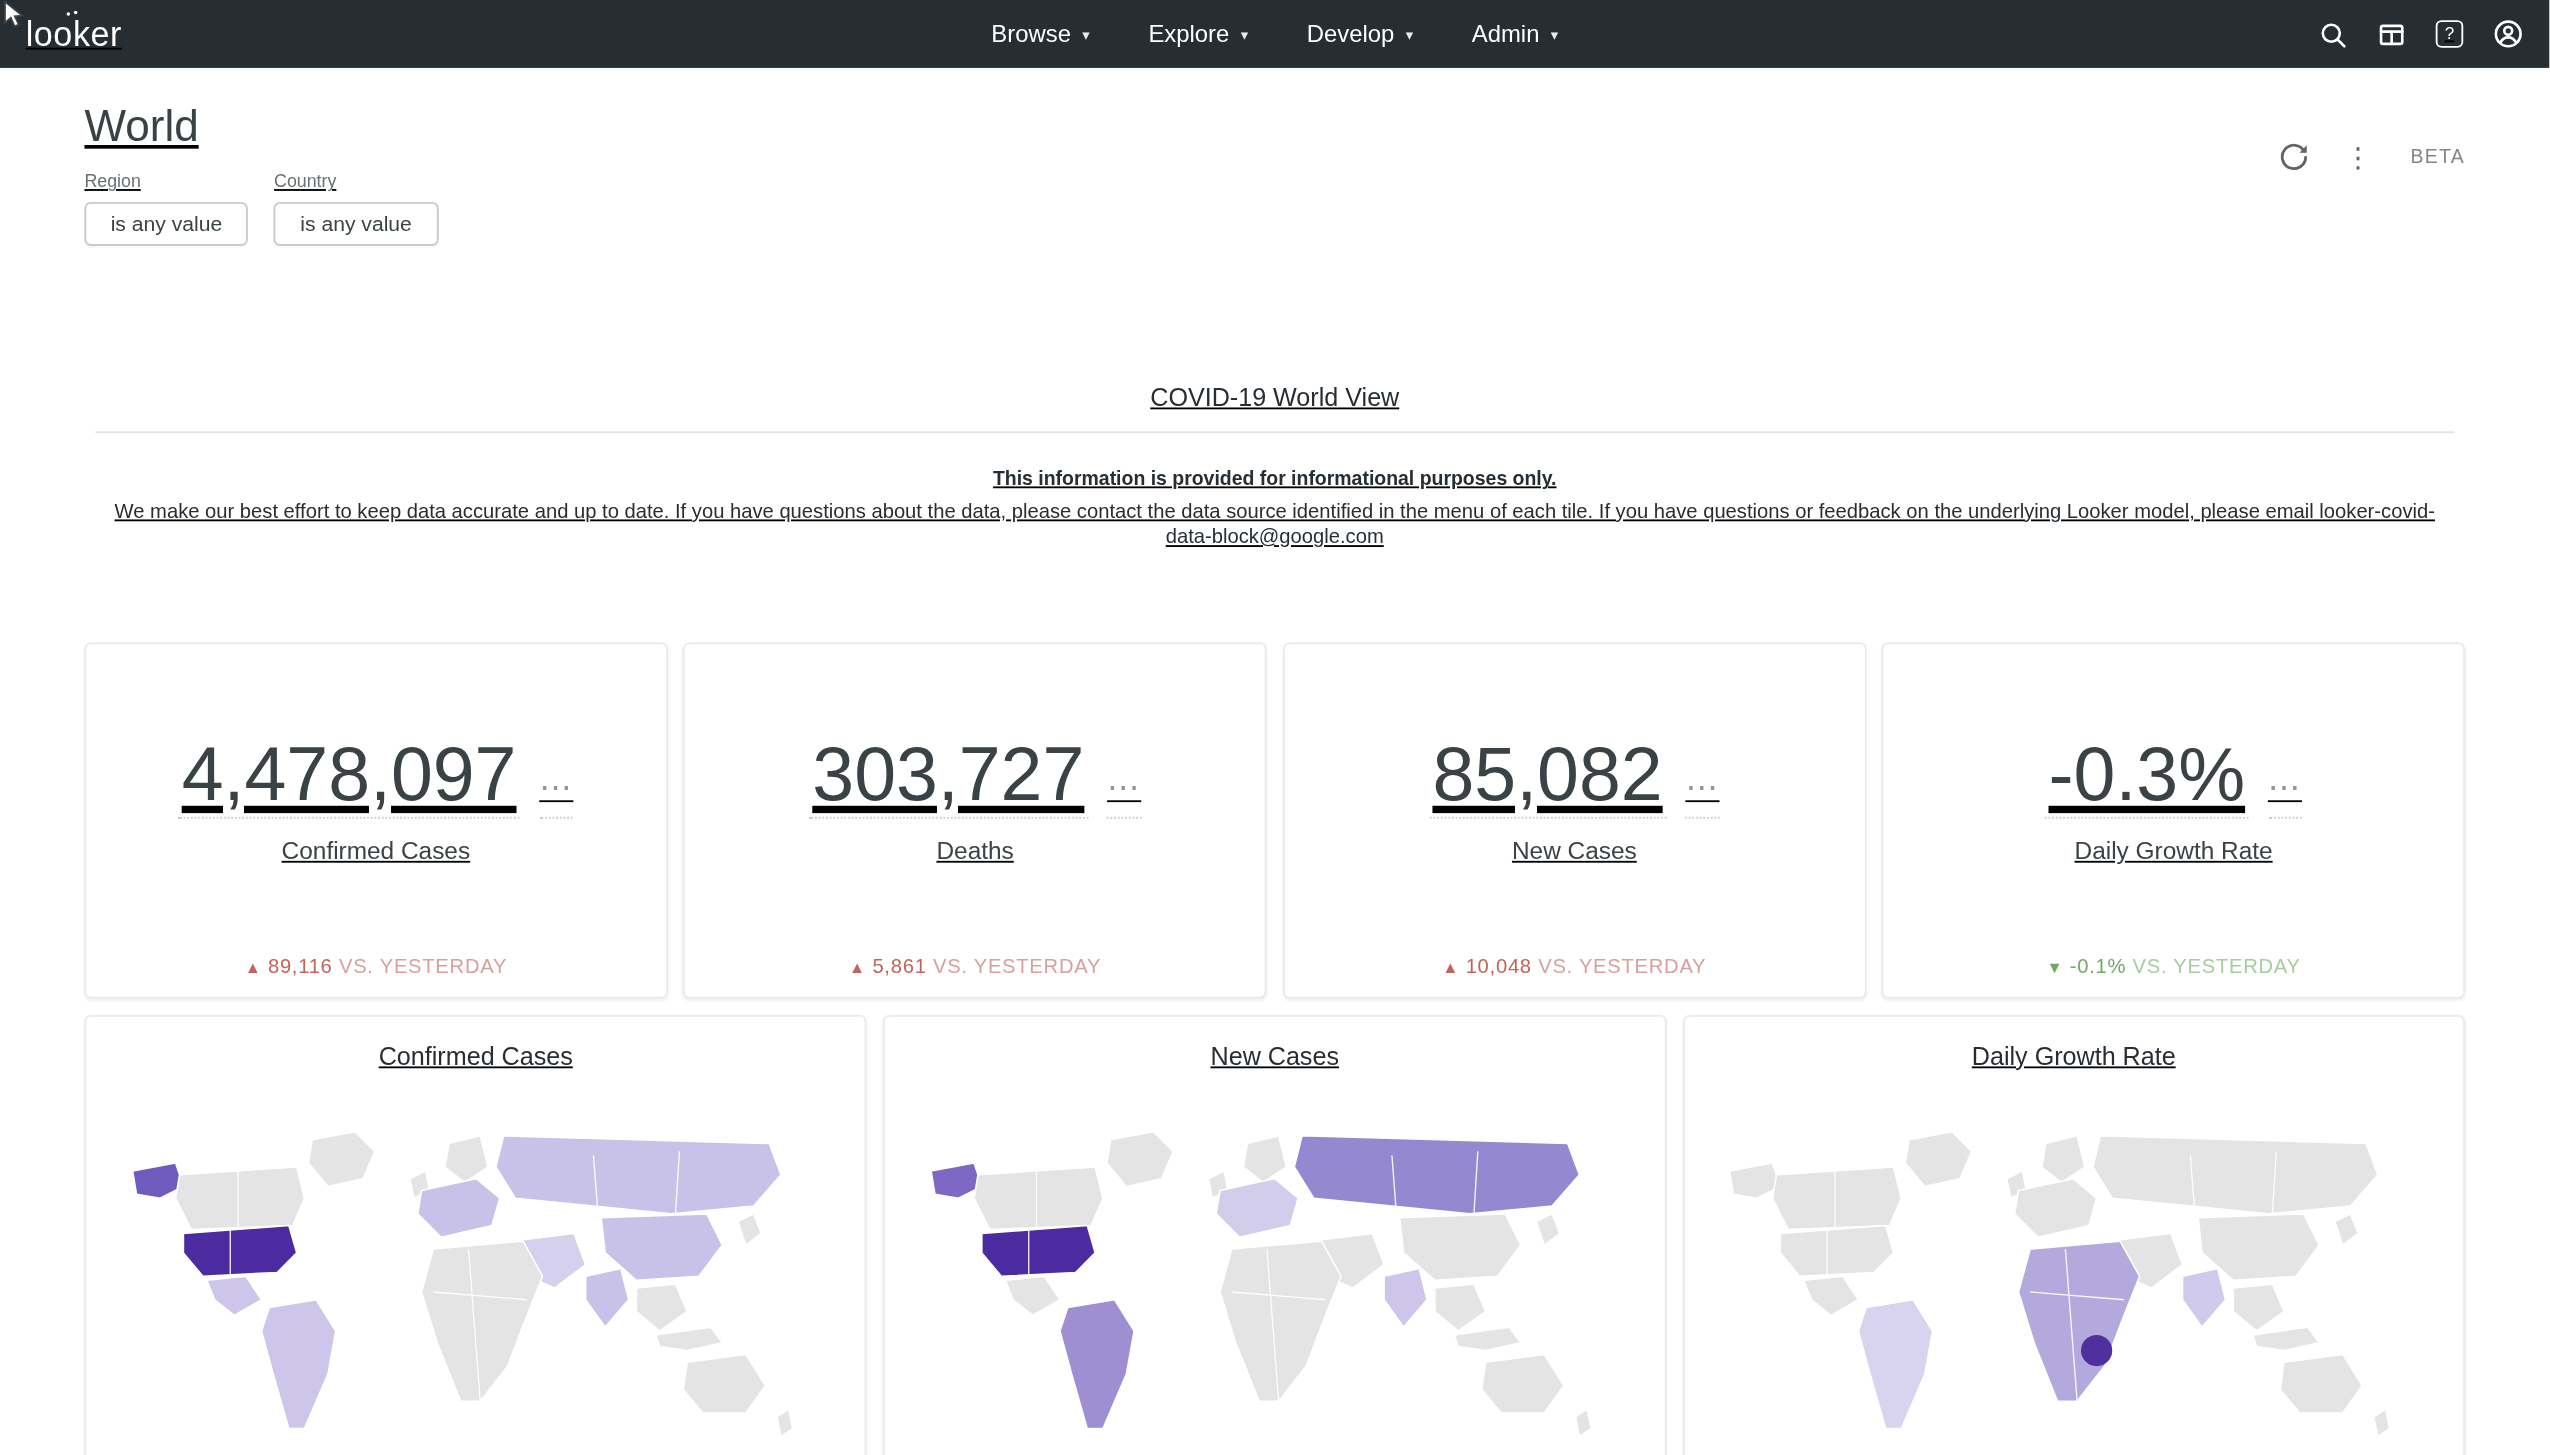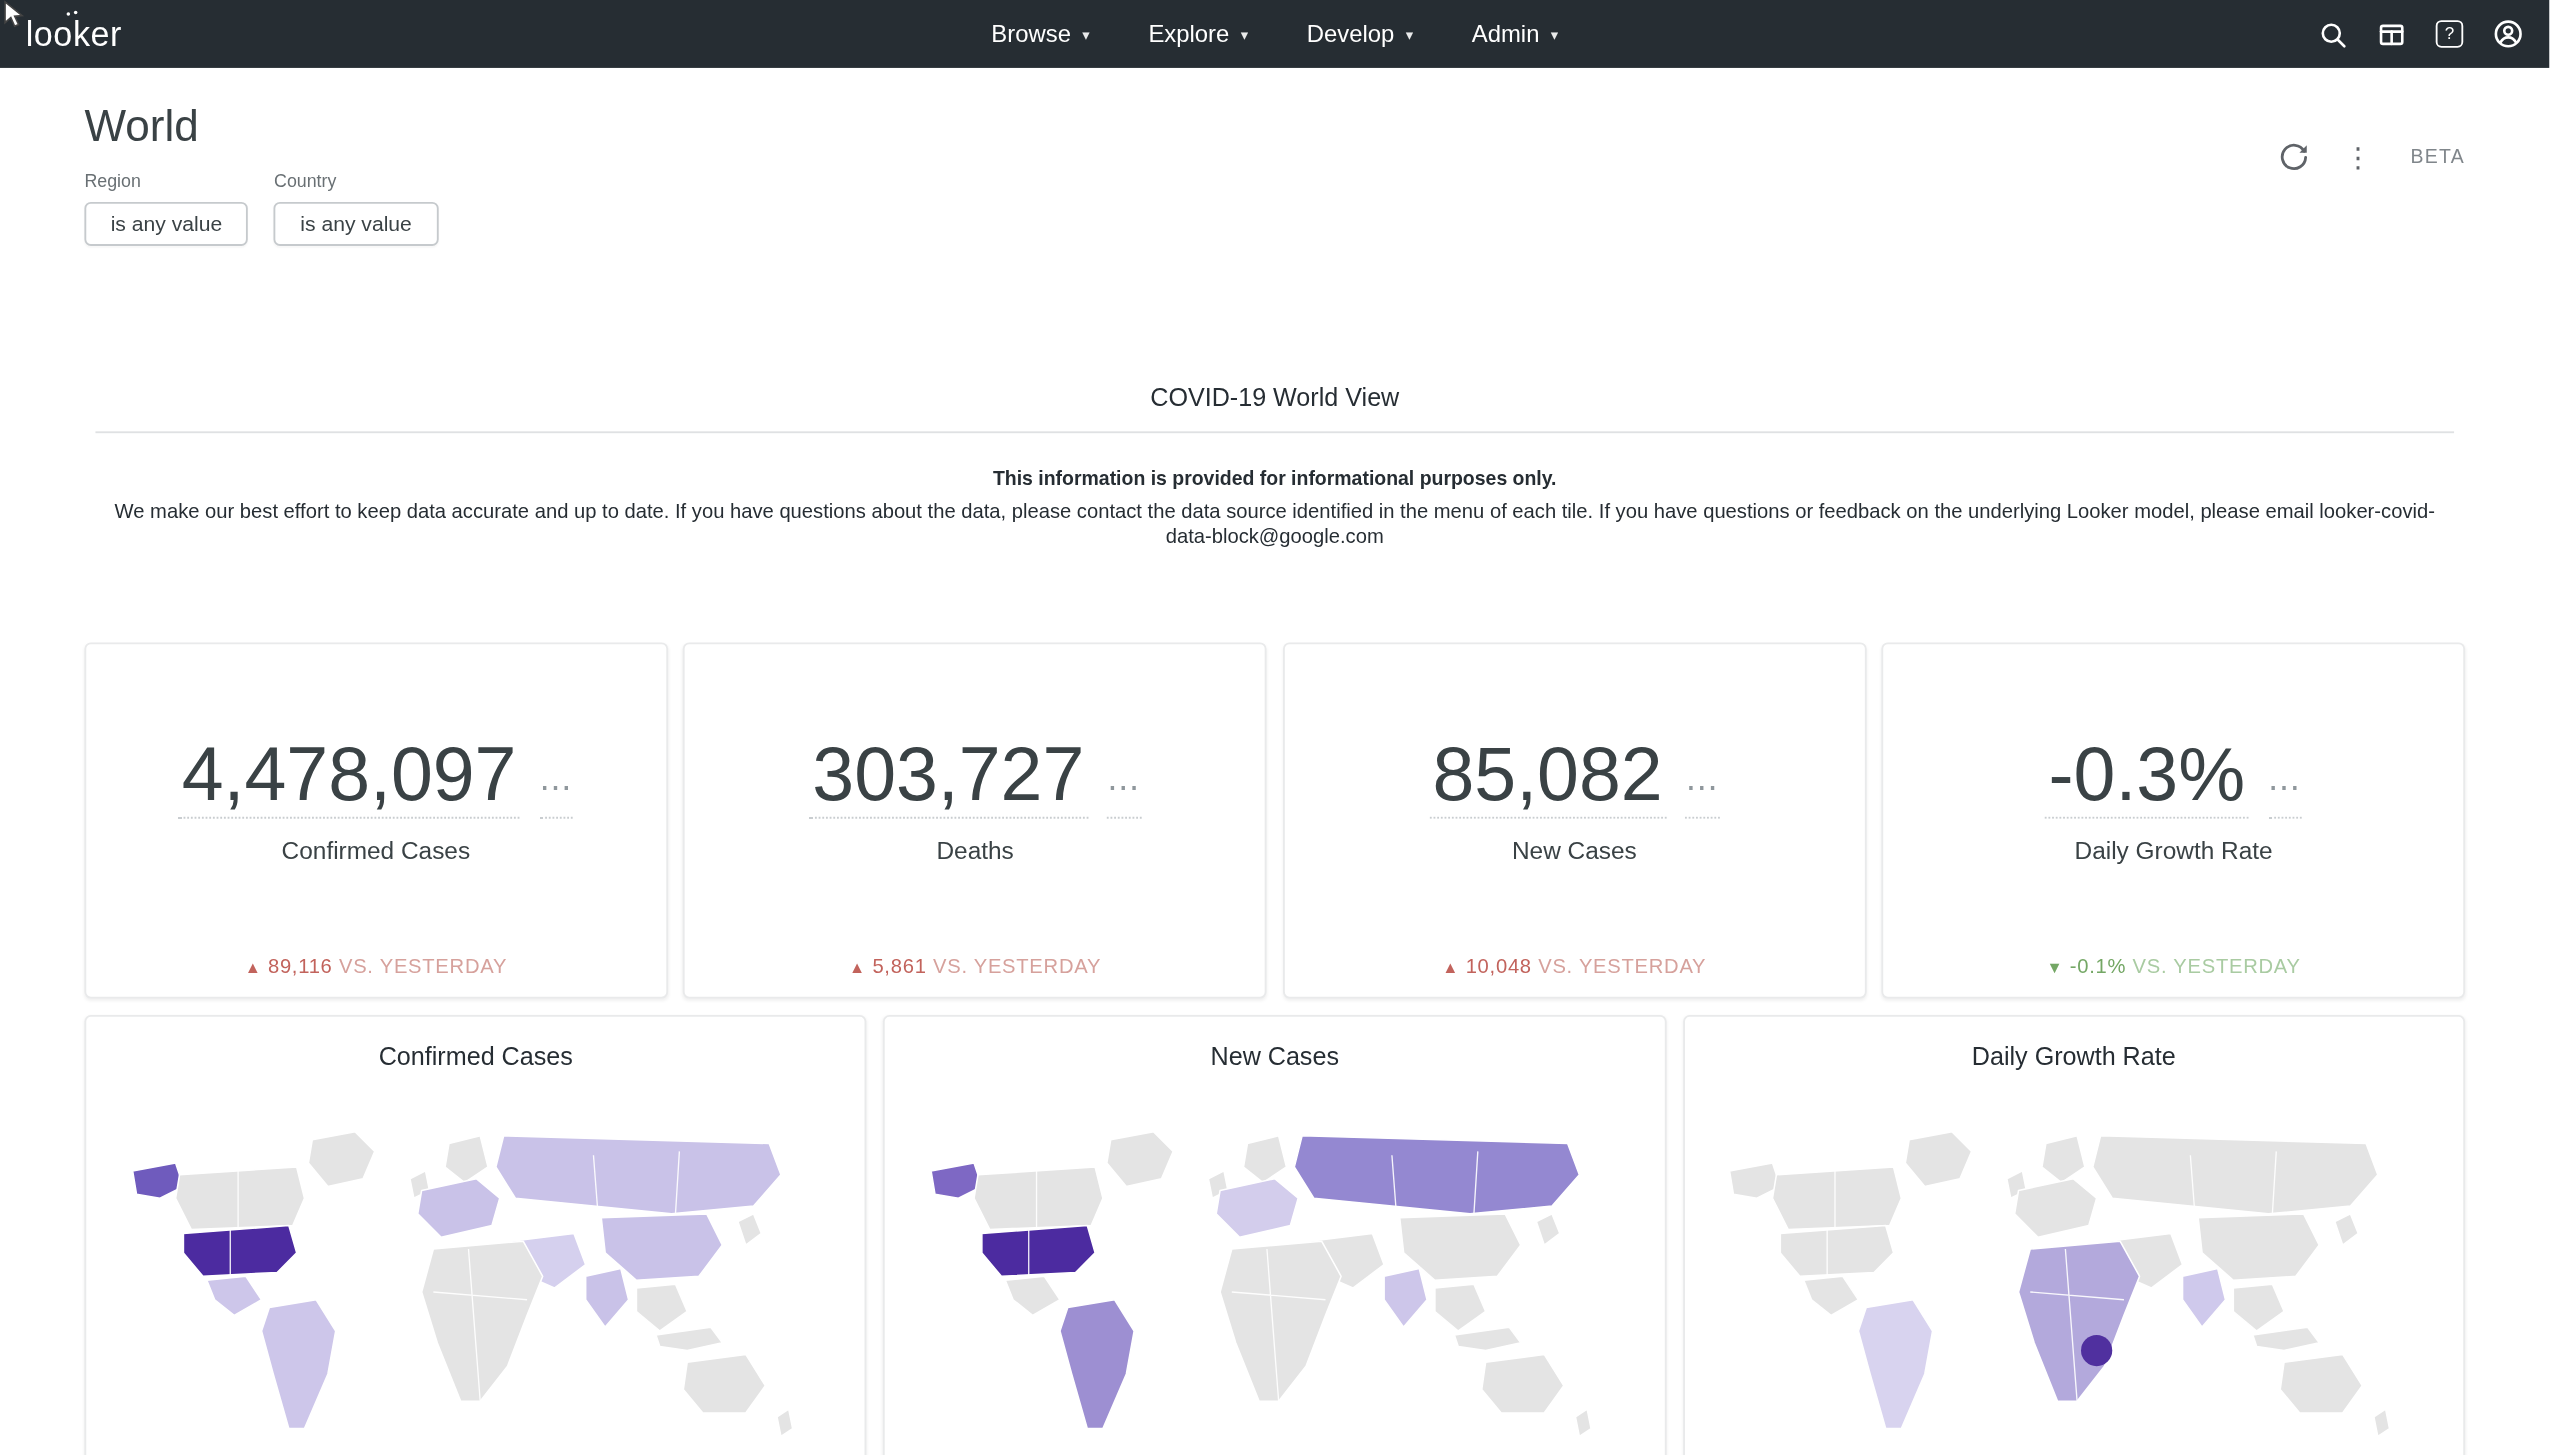--- a/index.html
+++ b/index.html
@@ -1,16 +1,16 @@
 <!DOCTYPE html>
 <html style="font-size:14px"><head>
 <meta charset="utf-8">
 <style>
   html,body{margin:0;padding:0;background:#ffffff;}
-  .viewport{width:2550px;height:1455px;overflow:hidden;position:relative;}
+  .viewport{width:2550px;height:1455px;overflow:hidden;position:relative;text-decoration:underline;}
   .stage{
     width:1389px;height:793px;
     transform:scale(1.8355);transform-origin:0 0;
     position:relative;background:#ffffff;
     font-family:"Liberation Sans",sans-serif;
     color:#3a4245;overflow:hidden;
   }
 
   
   .nav{

